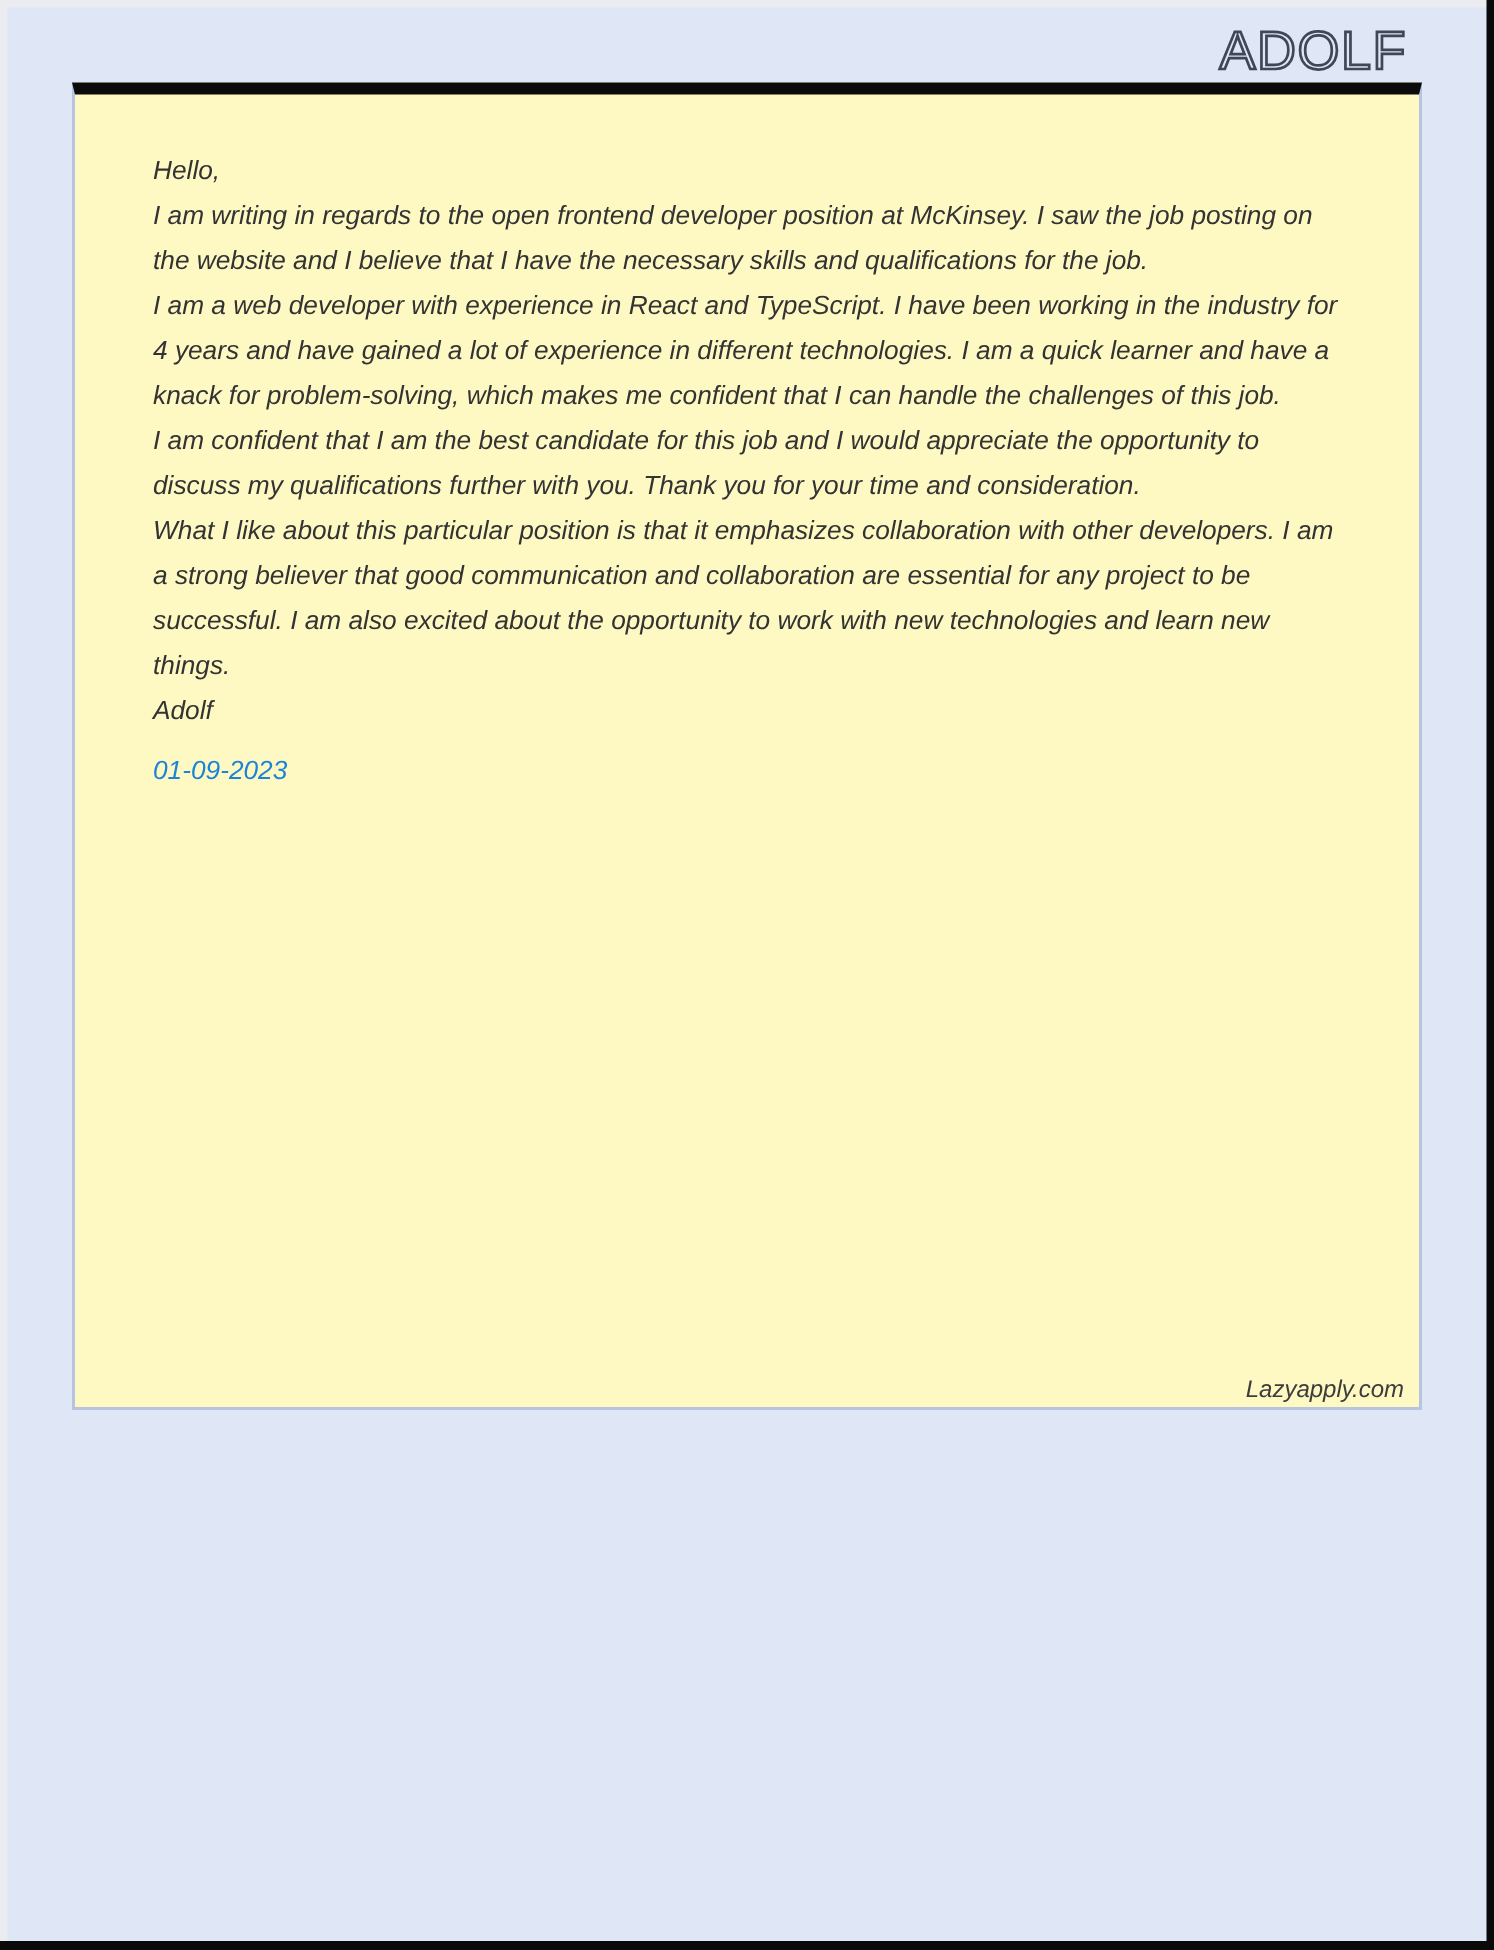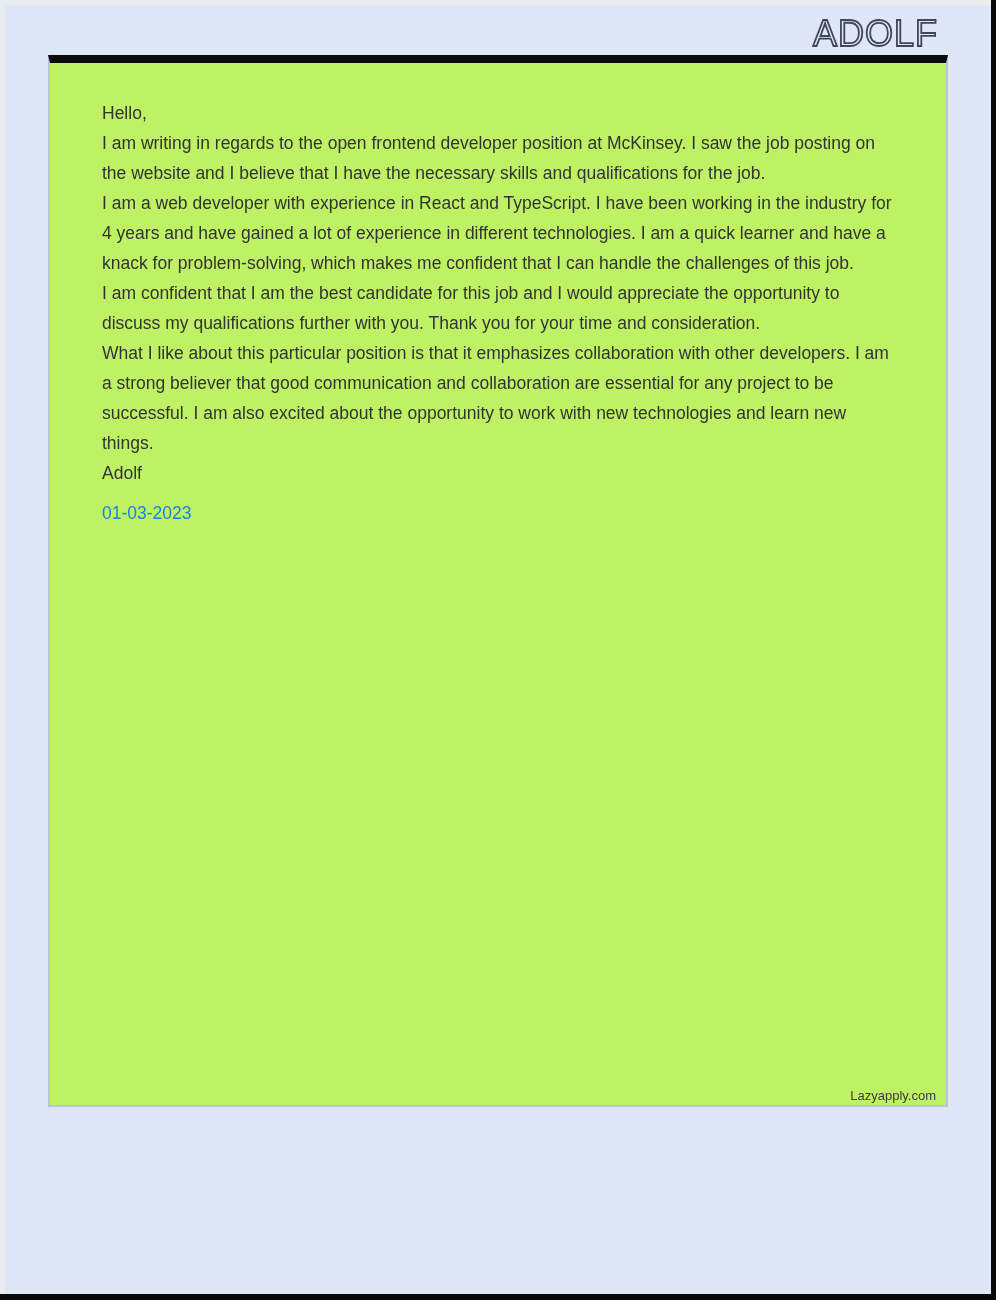--- a/index.html
+++ b/index.html
@@ -31,47 +31,48 @@
     -webkit-text-stroke: 1.8px #3e4856;
     line-height: 1.1;
   }
 
   
   .page {
     position: absolute;
     left: 48px;
     top: 55px;
     width: 900px;
-    height: 1052px;
-    background: #bef264;
+    height: 885px;
+    background: #fef9c3;
     border-top: 8px solid #0b0b0b;
     border-left: 2px solid #b6c3e1;
     border-right: 2px solid #b6c3e1;
     border-bottom: 2px solid #b6c3e1;
+    font-style: italic;
   }
 
   .content {
     padding: 35px 54px 0 52px;
     font-size: 17.5px;
     line-height: 30px;
     color: #333333;
   }
   .content .block { }
   .content .salutation { margin-top: 0; }
   .content .date {
     margin-top: 10px;
     color: #1a84d9;
     cursor: pointer;
   }
 
   .page-footer {
     position: absolute;
     right: 10px;
     bottom: 2px;
-    font-size: 13px;
+    font-size: 16px;
     color: #3c3c3c;
   }
 </style>
 </head>
 <body>
 
 <div class="frame-top"></div>
 <div class="frame-left"></div>
 <div class="edge-right"></div>
 <div class="edge-bottom"></div>
@@ -87,18 +88,18 @@
 
     <p class="block">I am a web developer with experience in React and TypeScript. I have been working in the industry for 4 years and have gained a lot of experience in different technologies. I am a quick learner and have a knack for problem-solving, which makes me confident that I can handle the challenges of this job.</p>
 
     <p class="block">I am confident that I am the best candidate for this job and I would appreciate the opportunity to discuss my qualifications further with you. Thank you for your time and consideration.</p>
 
     <p class="block">What I like about this particular position is that it emphasizes collaboration with other developers. I am a strong believer that good communication and collaboration are essential for any project to be successful. I am also excited about the opportunity to work with new technologies and learn new things.</p>
 
 
     <div class="block">Adolf</div>
 
-    <div class="date">01-03-2023</div>
+    <div class="date">01-09-2023</div>
 
   </div>
 
   <div class="page-footer">Lazyapply.com</div>
 </div>
 
 </body></html>

